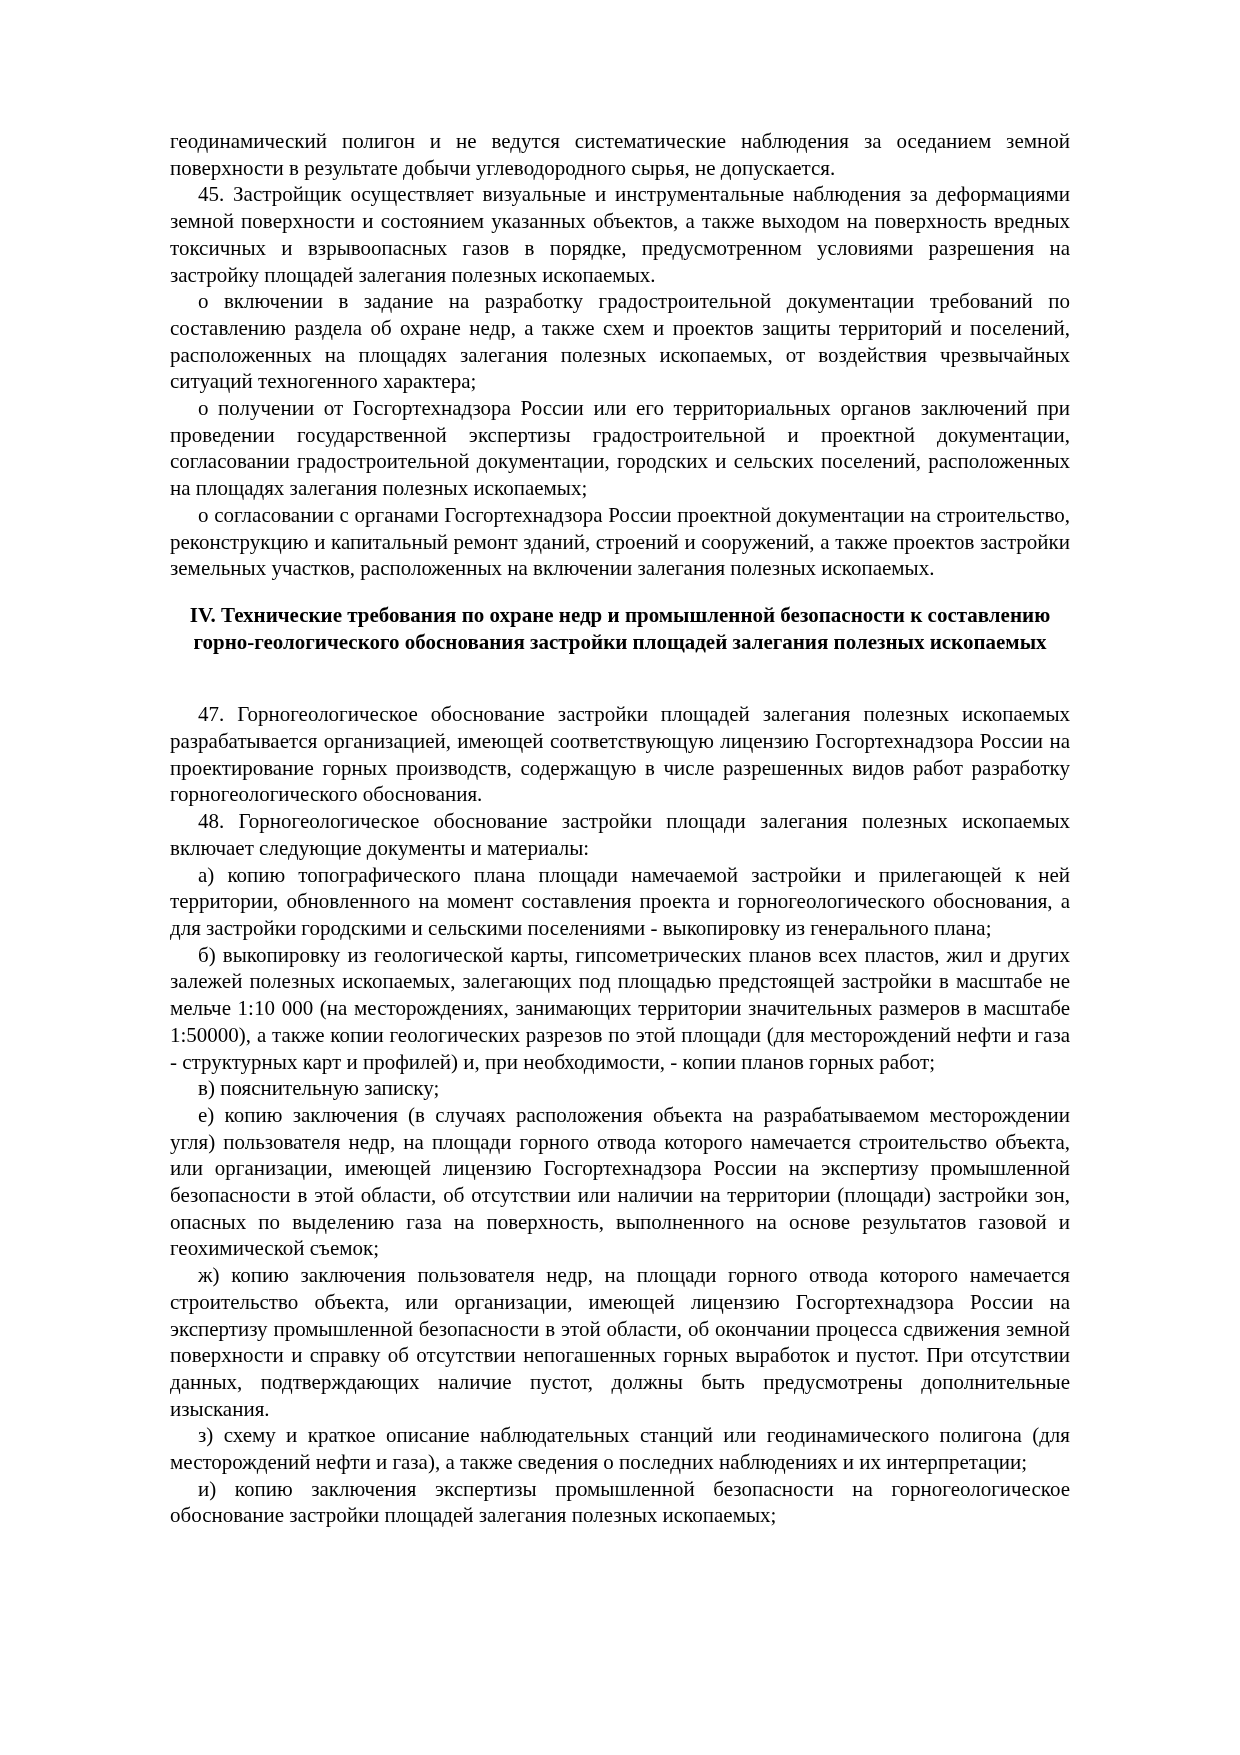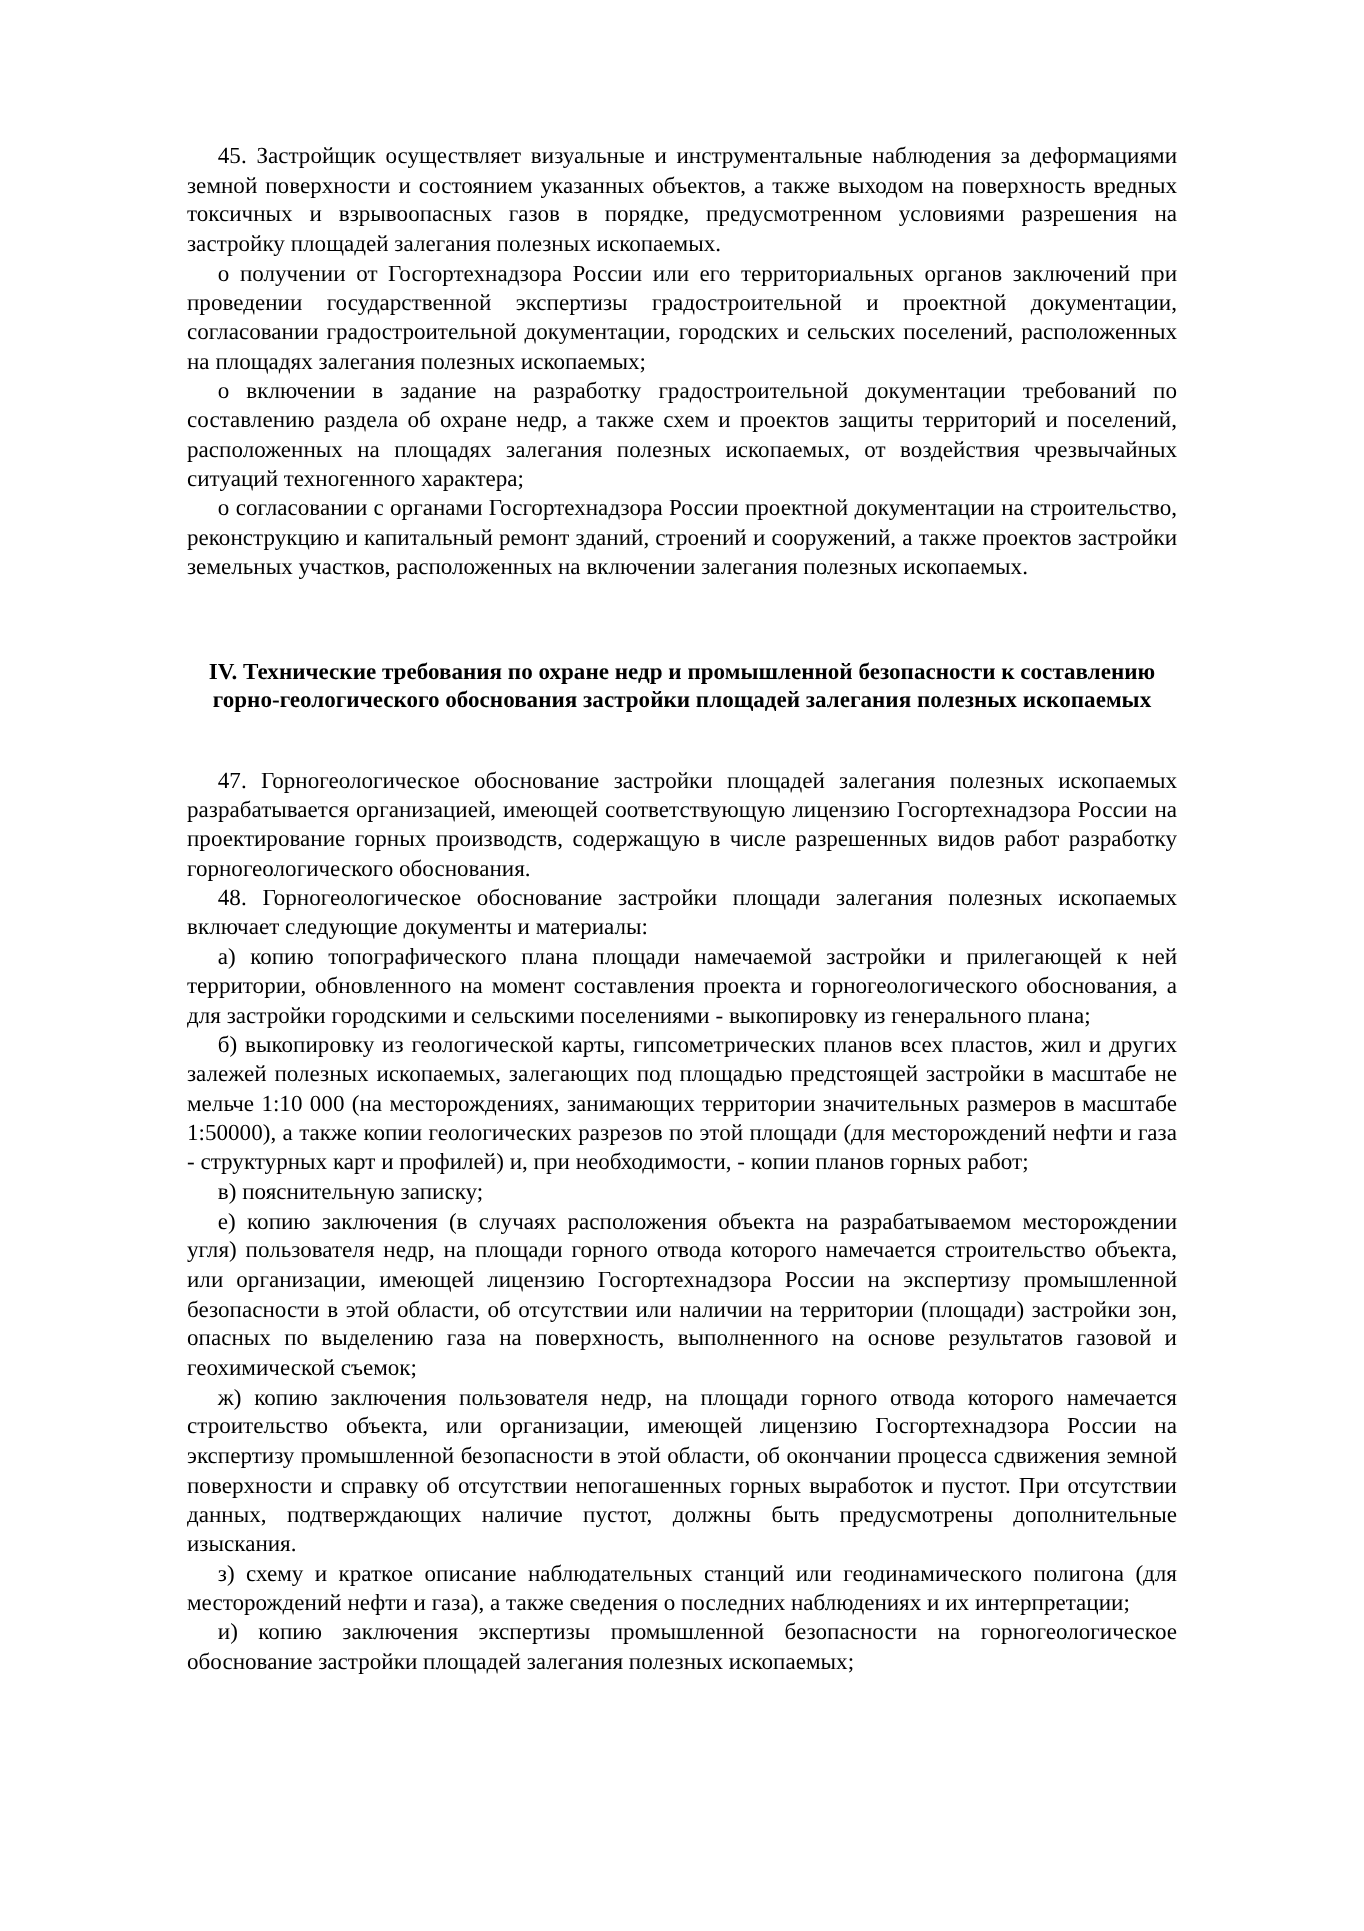--- a/index.html
+++ b/index.html
@@ -33,31 +33,32 @@
   .content p.body {
     text-indent: 28px;
   }
   .content p.body-noindent {
     text-indent: 0;
   }
   .content p.heading {
     font-weight: bold;
     text-align: center;
     text-indent: 0;
-    margin: 68px 0 46px 0;
+    margin: 20px 0 46px 0;
   }
 </style>
 </head>
 <body>
 
 <div class="page">
   <div class="content">
+      <p class="body-noindent">геодинамический полигон и не ведутся систематические наблюдения за оседанием земной поверхности в результате добычи углеводородного сырья, не допускается.</p>
       <p class="body">45. Застройщик осуществляет визуальные и инструментальные наблюдения за деформациями земной поверхности и состоянием указанных объектов, а также выходом на поверхность вредных токсичных и взрывоопасных газов в порядке, предусмотренном условиями разрешения на застройку площадей залегания полезных ископаемых.</p>
+      <p class="body">о включении в задание на разработку градостроительной документации требований по составлению раздела об охране недр, а также схем и проектов защиты территорий и поселений, расположенных на площадях залегания полезных ископаемых, от воздействия чрезвычайных ситуаций техногенного характера;</p>
       <p class="body">о получении от Госгортехнадзора России или его территориальных органов заключений при проведении государственной экспертизы градостроительной и проектной документации, согласовании градостроительной документации, городских и сельских поселений, расположенных на площадях залегания полезных ископаемых;</p>
-      <p class="body">о включении в задание на разработку градостроительной документации требований по составлению раздела об охране недр, а также схем и проектов защиты территорий и поселений, расположенных на площадях залегания полезных ископаемых, от воздействия чрезвычайных ситуаций техногенного характера;</p>
       <p class="body">о согласовании с органами Госгортехнадзора России проектной документации на строительство, реконструкцию и капитальный ремонт зданий, строений и сооружений, а также проектов застройки земельных участков, расположенных на включении залегания полезных ископаемых.</p>
       <p class="heading">IV. Технические требования по охране недр и промышленной безопасности к составлению горно-геологического обоснования застройки площадей залегания полезных ископаемых</p>
       <p class="body">47. Горногеологическое обоснование застройки площадей залегания полезных ископаемых разрабатывается организацией, имеющей соответствующую лицензию Госгортехнадзора России на проектирование горных производств, содержащую в числе разрешенных видов работ разработку горногеологического обоснования.</p>
       <p class="body">48. Горногеологическое обоснование застройки площади залегания полезных ископаемых включает следующие документы и материалы:</p>
       <p class="body">а) копию топографического плана площади намечаемой застройки и прилегающей к ней территории, обновленного на момент составления проекта и горногеологического обоснования, а для застройки городскими и сельскими поселениями - выкопировку из генерального плана;</p>
       <p class="body">б) выкопировку из геологической карты, гипсометрических планов всех пластов, жил и других залежей полезных ископаемых, залегающих под площадью предстоящей застройки в масштабе не мельче 1:10 000 (на месторождениях, занимающих территории значительных размеров в масштабе 1:50000), а также копии геологических разрезов по этой площади (для месторождений нефти и газа - структурных карт и профилей) и, при необходимости, - копии планов горных работ;</p>
       <p class="body">в) пояснительную записку;</p>
       <p class="body">е) копию заключения (в случаях расположения объекта на разрабатываемом месторождении угля) пользователя недр, на площади горного отвода которого намечается строительство объекта, или организации, имеющей лицензию Госгортехнадзора России на экспертизу промышленной безопасности в этой области, об отсутствии или наличии на территории (площади) застройки зон, опасных по выделению газа на поверхность, выполненного на основе результатов газовой и геохимической съемок;</p>
       <p class="body">ж) копию заключения пользователя недр, на площади горного отвода которого намечается строительство объекта, или организации, имеющей лицензию Госгортехнадзора России на экспертизу промышленной безопасности в этой области, об окончании процесса сдвижения земной поверхности и справку об отсутствии непогашенных горных выработок и пустот. При отсутствии данных, подтверждающих наличие пустот, должны быть предусмотрены дополнительные изыскания.</p>
       <p class="body">з) схему и краткое описание наблюдательных станций или геодинамического полигона (для месторождений нефти и газа), а также сведения о последних наблюдениях и их интерпретации;</p>

